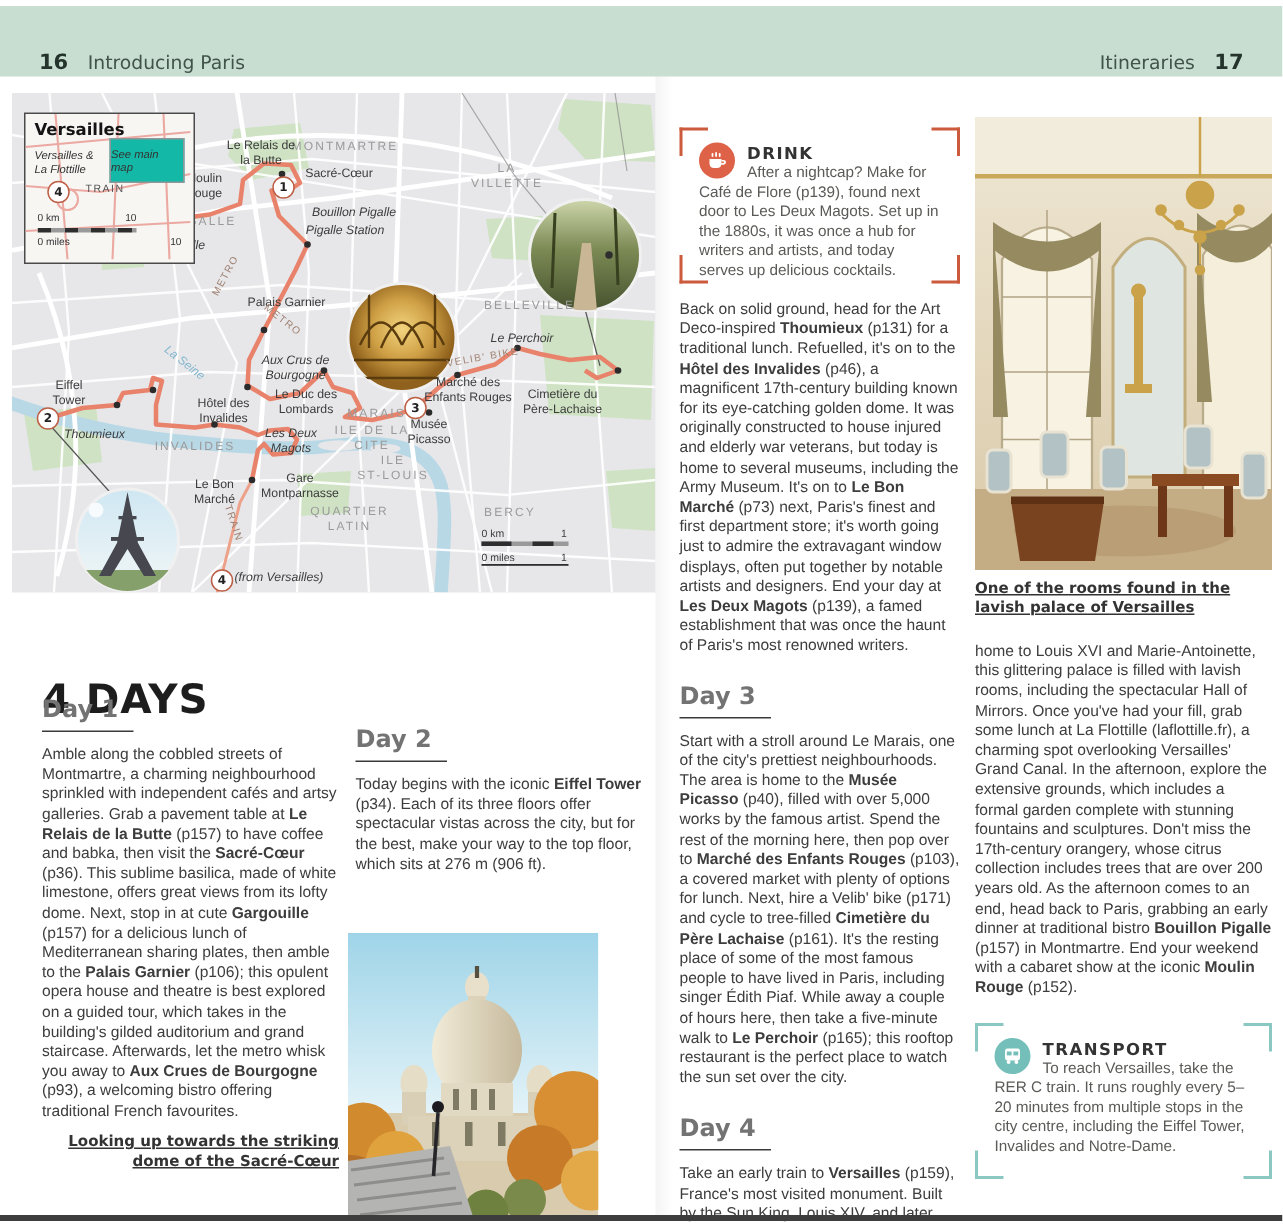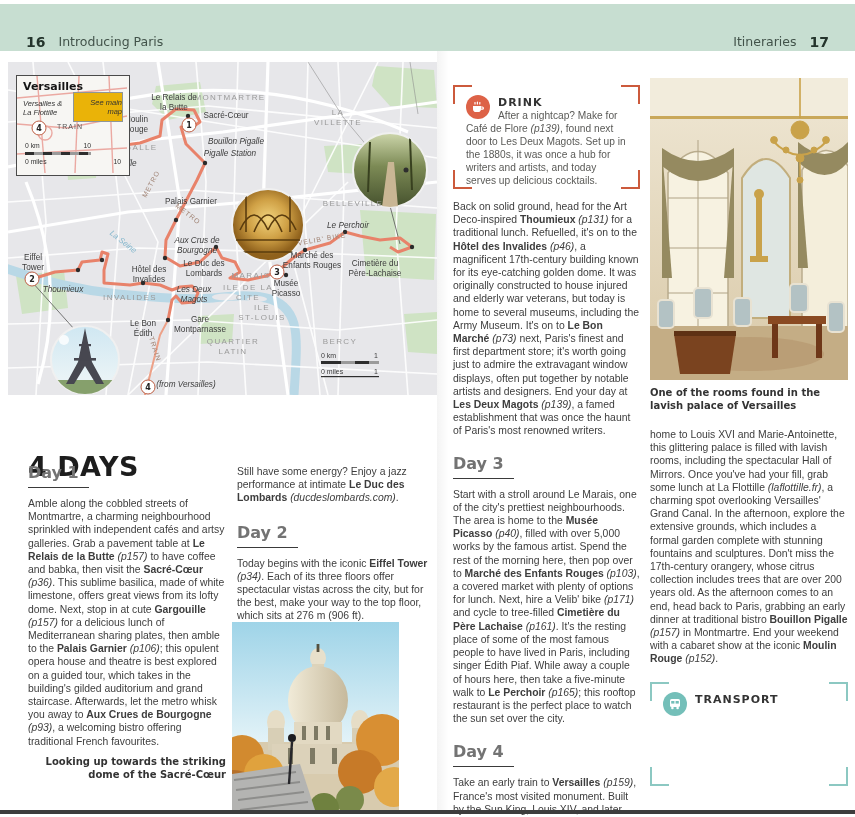--- a/index.html
+++ b/index.html
@@ -21,34 +21,34 @@
           font:8.2px/9.5px "Liberation Sans",sans-serif;color:#3c3c3c;pointer-events:none;}
   .mlabel.district{color:#9a9a9a;letter-spacing:1.4px;font-size:8px;}
   .mlabel.poi-i{font-style:italic;}
   .mlabel.rway{color:#a08374;letter-spacing:1px;font-size:6.8px;}
   .mlabel.seine{color:#84b7cd;font-style:italic;font-size:8px;}
   .stop{position:absolute;width:13px;height:13px;border-radius:50%;background:#fff;border:1.5px solid #bd5f45;
         transform:translate(-50%,-50%);font:bold 8px/13px "DejaVu Sans",sans-serif;text-align:center;color:#222;}
   
   .inset{position:absolute;left:8px;top:13px;width:112px;height:99px;background:#f7f6f3;border:1px solid #4a4a4a;}
   .inset-title{position:absolute;left:6px;top:4px;font:bold 11px "DejaVu Sans",sans-serif;color:#141414;}
-  .see-main{position:absolute;right:6px;top:16px;width:48px;height:28px;background:#eab308;border:1px solid #8f9699;
-            font:italic 7.5px/9px "Liberation Sans",sans-serif;color:#333;display:flex;align-items:center;justify-content:center;text-align:right;}
+  .see-main{position:absolute;right:6px;top:16px;width:48px;height:28px;background:#14b8a6;border:1px solid #8f9699;
+            font:italic 7.5px/9px "Liberation Sans",sans-serif;color:#333;display:flex;align-items:center;justify-content:center;text-align:left;}
   .inset-label{position:absolute;left:6px;top:24px;font:italic 7.5px/8.5px "Liberation Sans",sans-serif;color:#333;white-space:pre-line;}
   .inset-train{position:absolute;left:40px;top:47px;font:7px "Liberation Sans",sans-serif;letter-spacing:1px;color:#555;}
   .inset .stop{left:22px;top:52px;}
   .scale-row{position:absolute;font:6.8px "Liberation Sans",sans-serif;color:#333;display:flex;justify-content:space-between;}
   .scale-bar{position:absolute;height:3px;background:repeating-linear-gradient(90deg,#2e2e2e 0 9px,#9a9a9a 9px 18px);}
   
   .body-text{font:10.4px/13.2px "Liberation Sans",sans-serif;color:#3d3d3d;}
-  .b{font-weight:bold;} .i{font-style:italic;}
+  .b{font-weight:bold;} .i{}
   .big-title{font:bold 27px "DejaVu Sans",sans-serif;color:#1d1d1d;letter-spacing:.5px;margin-top:36px;}
   .day-head{font:bold 16px "DejaVu Sans",sans-serif;color:#737373;display:inline-block;
             border-bottom:1.5px solid #3a3a3a;padding:0 10px 5px 0;margin:0 0 9px 0;}
-  .caption{font:bold 10px/13px "DejaVu Sans",sans-serif;color:#333;}
+  .caption{font:bold 10px/13px "DejaVu Sans",sans-serif;color:#333;text-decoration:underline;}
   
   .callout{position:relative;padding:10px 13px 8px 13px;box-sizing:border-box;}
   .corner{position:absolute;width:17px;height:17px;}
   .c-tl{top:0;left:0;border-top:2px solid var(--c);border-left:2px solid var(--c);}
   .c-tr{top:0;right:0;border-top:2px solid var(--c);border-right:2px solid var(--c);}
   .c-bl{bottom:0;left:0;border-bottom:2px solid var(--c);border-left:2px solid var(--c);}
   .c-br{bottom:0;right:0;border-bottom:2px solid var(--c);border-right:2px solid var(--c);}
   .callout-icon{float:left;width:24px;height:24px;border-radius:50%;margin:0 8px 2px 0;
                 display:flex;align-items:center;justify-content:center;}
   .callout-title{font:bold 11px "DejaVu Sans",sans-serif;letter-spacing:1px;color:#333;padding-top:1px;}
@@ -244,24 +244,24 @@
       <span class="mlabel poi" style="left: 183px; top: 140px;">Palais Garnier</span>
       <span class="mlabel poi-i" style="left: 189px; top: 183px;">Aux Crus de
 Bourgogne</span>
       <span class="mlabel poi" style="left: 196px; top: 206px;">Le Duc des
 Lombards</span>
       <span class="mlabel poi-i" style="left: 186px; top: 232px;">Les Deux
 Magots</span>
       <span class="mlabel poi" style="left: 101px; top: 212px; margin-left: 40px;">Hôtel des
 Invalides</span>
       <span class="mlabel poi-i" style="left: 55px; top: 228px;">Thoumieux</span>
-      <span class="mlabel poi" style="left: 25px; top: 200px; text-align: center;">Eiffel
+      <span class="mlabel poi" style="left: 38px; top: 200px; text-align: center;">Eiffel
 Tower</span>
       <span class="mlabel poi" style="left: 135px; top: 266px;">Le Bon
-Édith</span>
+Marché</span>
       <span class="mlabel poi" style="left: 192px; top: 262px;">Gare
 Montparnasse</span>
       <span class="mlabel poi" style="left: 278px; top: 226px;">Musée
 Picasso</span>
       <span class="mlabel poi" style="left: 304px; top: 198px;">Marché des
 Enfants Rouges</span>
       <span class="mlabel poi" style="left: 367px; top: 206px;">Cimetière du
 Père-Lachaise</span>
       <span class="mlabel poi-i" style="left: 340px; top: 164px;">Le Perchoir</span>
       <span class="mlabel poi-i" style="left: 178px; top: 323px;">(from Versailles)</span>
@@ -309,21 +309,20 @@
 
 <div class="abs big-title" style="left:28px;top:415px;">4 DAYS</div>
 
 <div class="abs" style="left:28px;top:463px;width:200px;">
   <div class="day-head">Day 1</div>
   <div class="body-text"><span>Amble along the cobbled streets of Montmartre, a charming neighbourhood sprinkled with independent cafés and artsy galleries. Grab a pavement table at </span><span class="b">Le Relais de la Butte</span><span> </span><span class="i">(p157)</span><span> to have coffee and babka, then visit the </span><span class="b">Sacré-Cœur</span><span> </span><span class="i">(p36)</span><span>. This sublime basilica, made of white limestone, offers great views from its lofty dome. Next, stop in at cute </span><span class="b">Gargouille</span><span> </span><span class="i">(p157)</span><span> for a delicious lunch of Mediterranean sharing plates, then amble to the </span><span class="b">Palais Garnier</span><span> </span><span class="i">(p106)</span><span>; this opulent opera house and theatre is best explored on a guided tour, which takes in the building's gilded auditorium and grand staircase. Afterwards, let the metro whisk you away to </span><span class="b">Aux Crues de Bourgogne</span><span> </span><span class="i">(p93)</span><span>, a welcoming bistro offering traditional French favourites.</span></div>
 </div>
 <div class="abs caption" style="left:36px;top:755px;width:190px;text-align:right;">Looking up towards the striking dome of the Sacré-Cœur</div>
 
 <div class="abs" style="left:237px;top:465px;width:200px;">
-  <div class="body-text"><span>Still have some energy? Enjoy a jazz performance at intimate </span><span class="b">Le Duc des Lombards</span><span> </span><span class="i">(ducdeslombards.com)</span><span>.</span></div>
   <div style="height:18px;"></div>
   <div class="day-head">Day 2</div>
   <div class="body-text"><span>Today begins with the iconic </span><span class="b">Eiffel Tower</span><span> </span><span class="i">(p34)</span><span>. Each of its three floors offer spectacular vistas across the city, but for the best, make your way to the top floor, which sits at 276 m (906 ft).</span></div>
 </div>
 
 <div class="photo" style="left:232px;top:622px;width:167px;height:191px;">
   <svg width="167" height="191" viewBox="0 0 167 191">
     <defs>
       <linearGradient id="sky" x1="0" y1="0" x2="0" y2="1">
           <stop offset="0%" stop-color="#9fd4e8"></stop>
@@ -481,15 +480,16 @@
         <g fill="#fff">
           <rect x="2" y="2" width="10" height="8" rx="1.6"></rect>
           <rect x="3.2" y="4" width="3.2" height="2.6" fill="#74bfb9"></rect>
           <rect x="7.6" y="4" width="3.2" height="2.6" fill="#74bfb9"></rect>
           <circle cx="4.4" cy="11" r="1.3"></circle>
           <circle cx="9.6" cy="11" r="1.3"></circle>
         </g>
       </svg>
   </div>
   <div class="callout-title">TRANSPORT</div>
+  <div class="callout-body"><span>To reach Versailles, take the RER C train. It runs roughly every 5–20 minutes from multiple stops in the city centre, including the Eiffel Tower, Invalides and Notre-Dame.</span></div>
 </div>
 
 <div class="bottom-edge"></div>
 
 </body></html>

